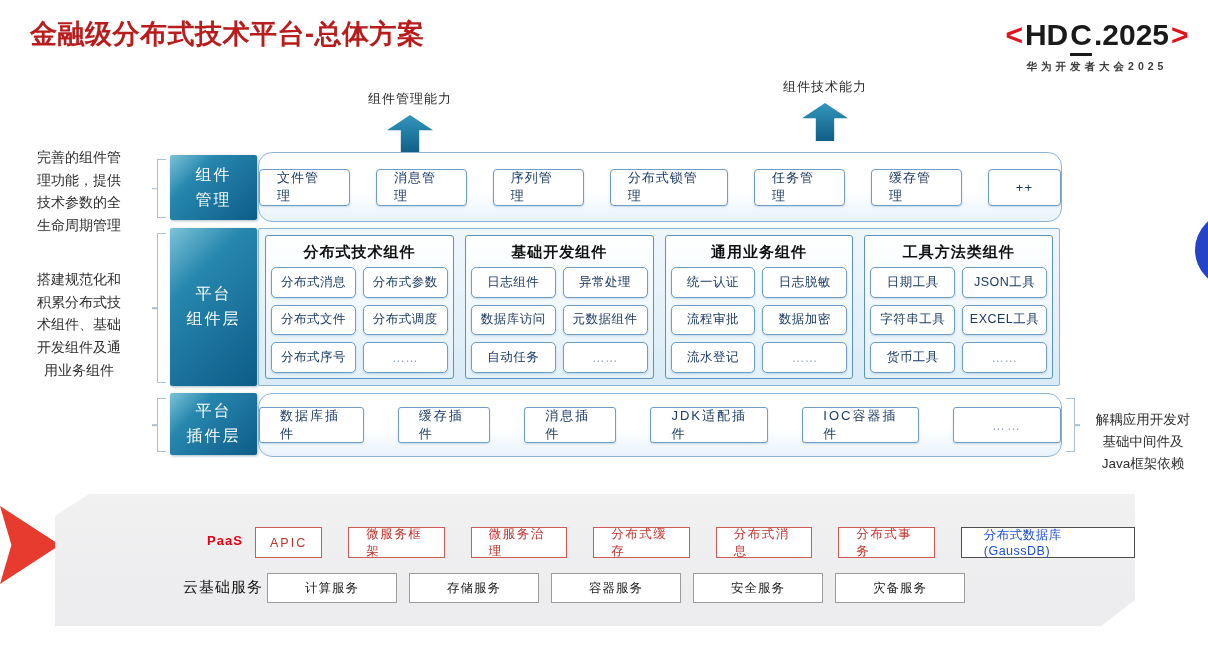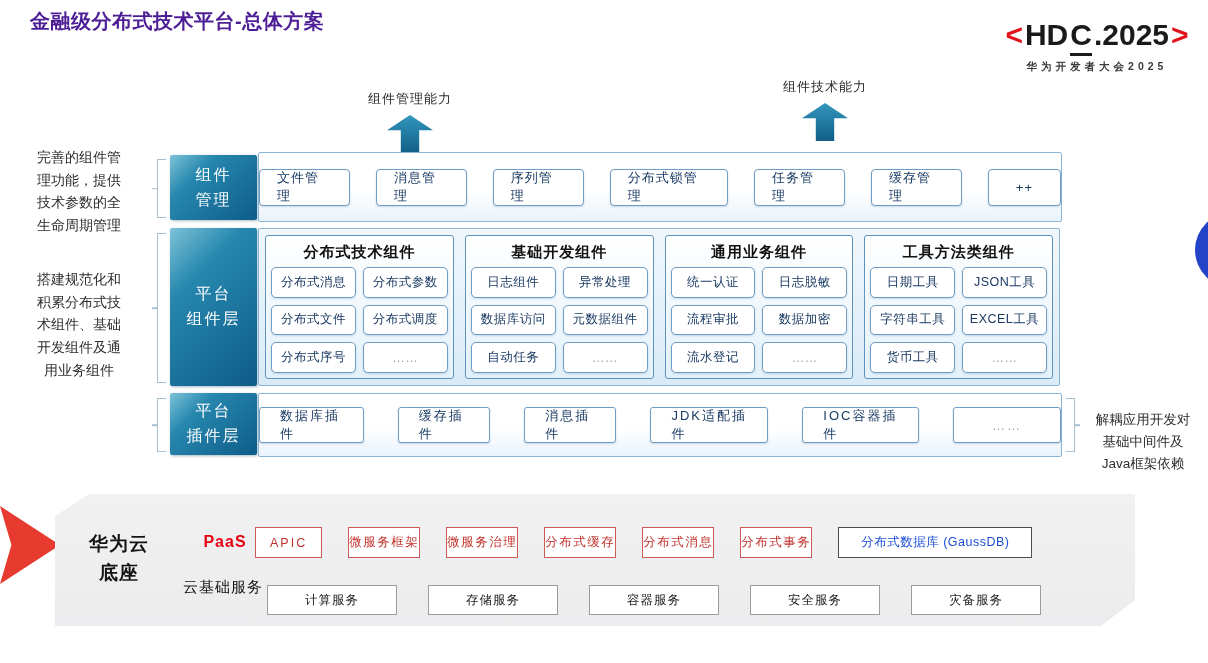--- a/index.html
+++ b/index.html
@@ -1,20 +1,20 @@
 <!DOCTYPE html>
 <html><head>
 <meta charset="utf-8">
 <style>
   html,body{margin:0;padding:0;background:#fff;}
   body{font-family:"Liberation Sans","DejaVu Sans",sans-serif;}
   .stage{position:relative;width:1208px;height:663px;background:#fff;overflow:hidden;}
 
   
-  .title{position:absolute;left:30px;top:8px;margin:0;font-size:20px;font-weight:bold;color:#4c1d95;letter-spacing:.5px;}
+  .title{position:absolute;left:30px;top:16px;margin:0;font-size:27px;font-weight:bold;color:#b91c1c;letter-spacing:.5px;}
   .logo{position:absolute;top:18px;right:2px;width:218px;text-align:center;}
   .logo-main{display:flex;align-items:baseline;justify-content:center;gap:2px;font-size:30px;font-weight:bold;color:#1a1a1a;}
   .logo-main .lb{color:#e1131d;}
   .logo-main .cu{border-bottom:3px solid #1a1a1a;padding-bottom:1px;}
   .logo-sub{margin-top:4px;font-size:10.5px;font-weight:bold;letter-spacing:4px;color:#3a3a3a;white-space:nowrap;}
 
   
   .arrow-group{position:absolute;width:132px;display:flex;flex-direction:column;align-items:center;}
   .arrow-label{font-size:13px;color:#2b2b2b;letter-spacing:1px;}
   .block-arrow{margin-top:7px;width:46px;height:38px;background:linear-gradient(180deg,#3396bd,#115e86);
@@ -41,21 +41,21 @@
   
   .rlabel{position:absolute;left:170px;width:87px;display:flex;align-items:center;justify-content:center;
     background:linear-gradient(135deg,#7cc3d8 0%,#2787ae 30%,#0d5c88 100%);color:#fff;font-size:16px;
     line-height:1.55;letter-spacing:2px;text-align:center;white-space:pre-line;border-radius:2px;
     box-shadow:1px 1px 3px rgba(0,60,100,.35);}
   #label1{top:155px;height:65px;}
   #label2{top:228px;height:158px;}
   #label3{top:393px;height:62px;}
 
   
-  .rowbox{position:absolute;left:258px;width:802px;border:1px solid #8ab4d6;border-radius:2px;
+  .rowbox{position:absolute;left:258px;width:802px;border:1px solid #8ab4d6;border-radius:14px;
     background:linear-gradient(180deg,#ffffff 55%,#e9f3fb);display:flex;align-items:center;justify-content:center;}
   #row1{top:152px;height:68px;gap:26px;}
   #row3{top:393px;height:62px;gap:34px;}
 
   .box{display:flex;align-items:center;justify-content:center;height:35px;padding:0 17px;background:#fff;
     border:1px solid #6f9dc6;border-radius:4px;color:#1a3a63;font-size:13px;letter-spacing:1px;
     box-shadow:0 1px 2px rgba(90,140,180,.30);}
   .box.plus{padding:0 27px;}
   #row3 .box{border-radius:3px;height:34px;padding:0 20px;letter-spacing:2px;}
   #row3 .box.dim{padding:0 38px;}
@@ -76,30 +76,30 @@
 
   
   #panel{position:absolute;left:55px;top:494px;width:1080px;height:132px;
     background:linear-gradient(180deg,#f1f1f2,#ececee);
     clip-path:polygon(34px 0,100% 0,100% 106px,1046px 100%,0 100%,0 22px);}
   #red-arrow{position:absolute;left:0;top:506px;width:60px;height:78px;background:#e73b30;
     clip-path:polygon(0 0,100% 50%,0 100%,19% 50%);}
   .hw{position:absolute;left:14px;top:36px;width:100px;font-size:19px;font-weight:bold;color:#141414;
     line-height:1.5;text-align:center;letter-spacing:1px;white-space:pre-line;}
   .paas-label{position:absolute;left:130px;top:39px;width:80px;text-align:center;color:#e60012;
-    font-weight:bold;font-size:16px;letter-spacing:1px;}
+    font-weight:bold;font-size:13px;letter-spacing:1px;}
   .cloud-label{position:absolute;left:118px;top:84px;width:100px;text-align:center;color:#141414;
     font-size:15px;letter-spacing:1px;}
   .paas-row{position:absolute;left:200px;top:33px;display:flex;gap:26px;}
-  .rbox{display:flex;align-items:center;justify-content:center;height:29px;padding:0 0;background:#fff;
+  .rbox{display:flex;align-items:center;justify-content:center;height:29px;padding:0 17px;background:#fff;
     border:1.5px solid #cf5b56;color:#c0322d;font-size:12.5px;letter-spacing:1.5px;}
   .rbox.apic{letter-spacing:2px;padding:0 14px;}
   .gbox{display:flex;align-items:center;justify-content:center;height:29px;padding:0 22px;background:#fff;
     border:1.5px solid #4d4d4d;color:#1d4ed8;font-size:12.5px;letter-spacing:.5px;}
-  .cloud-row{position:absolute;left:212px;top:79px;display:flex;gap:31px;margin-top:12px;}
+  .cloud-row{position:absolute;left:212px;top:79px;display:flex;gap:12px;}
   .cbox{box-sizing:border-box;width:130px;height:30px;display:flex;align-items:center;justify-content:center;
     background:#fff;border:1.5px solid #9c9c9c;color:#1c1c1c;font-size:12.5px;letter-spacing:1px;}
 </style>
 </head>
 <body>
 
 <div class="stage">
 
   <h1 class="title">金融级分布式技术平台-总体方案</h1>
 
@@ -218,22 +218,20 @@
     <div class="box">消息插件</div>
     <div class="box">JDK适配插件</div>
     <div class="box">IOC容器插件</div>
     <div class="box dim">……</div>
   </div>
 
   <div id="blue-dot"></div>
 
   <div id="red-arrow"></div>
   <div id="panel">
-    <div class="hw">华为云
-底座</div>
     <div class="paas-label">PaaS</div>
     <div class="paas-row">
       <div class="rbox apic">APIC</div>
       <div class="rbox">微服务框架</div>
       <div class="rbox">微服务治理</div>
       <div class="rbox">分布式缓存</div>
       <div class="rbox">分布式消息</div>
       <div class="rbox">分布式事务</div>
       <div class="gbox">分布式数据库 (GaussDB)</div>
     </div>

